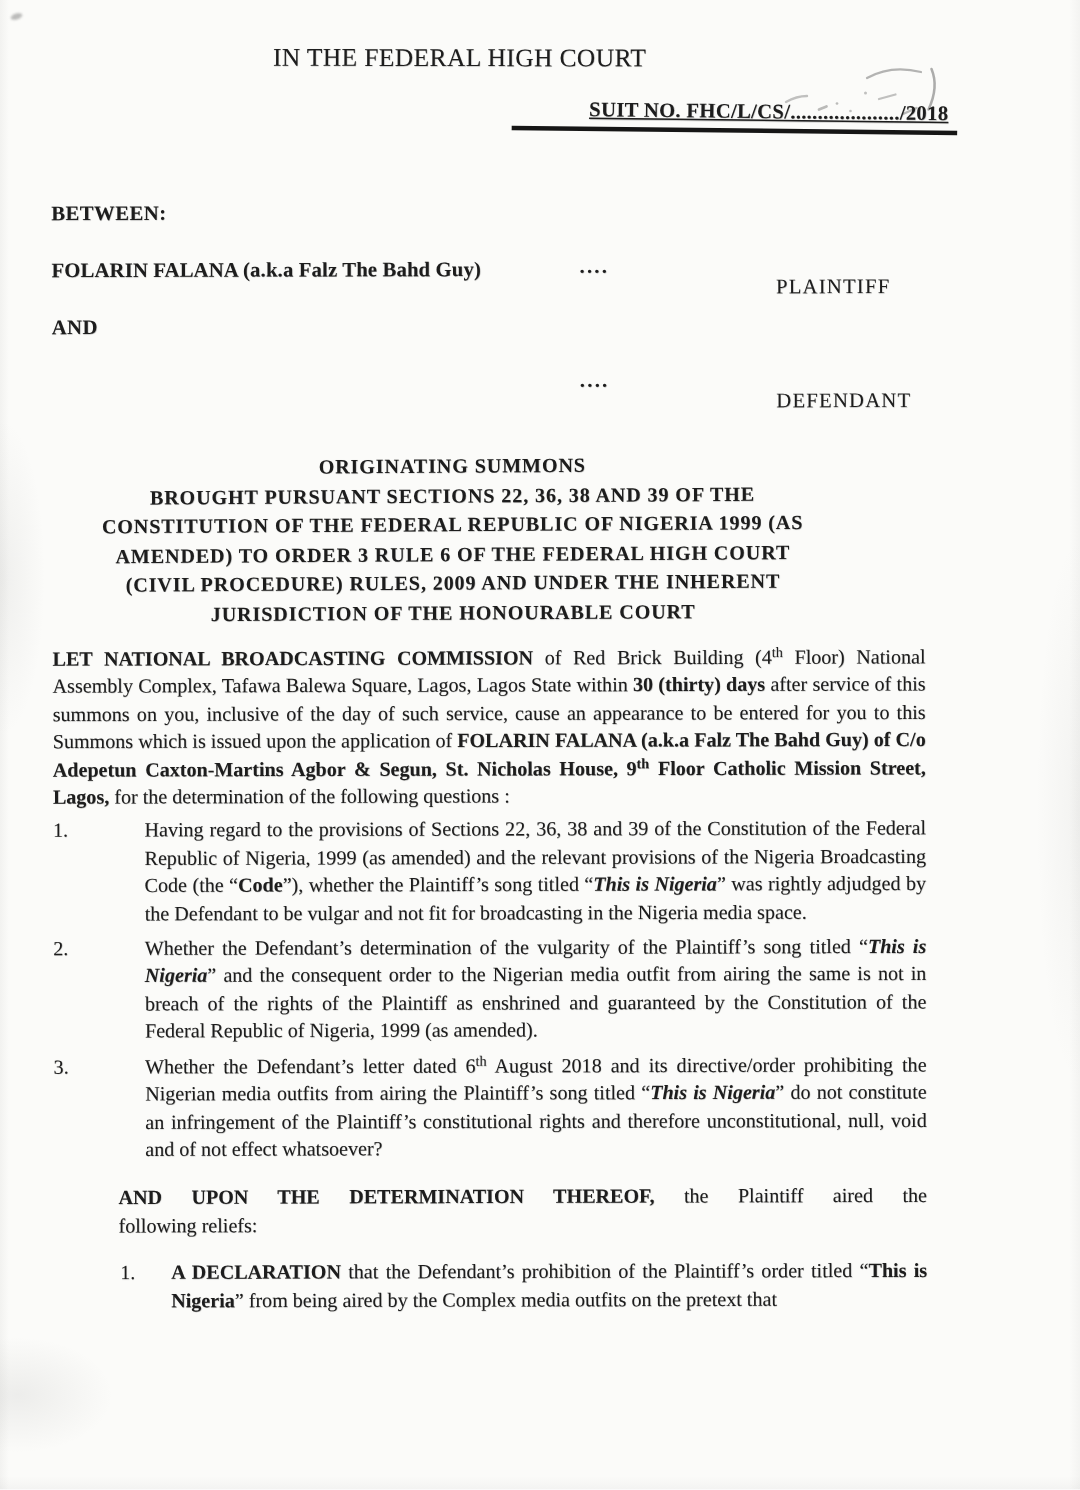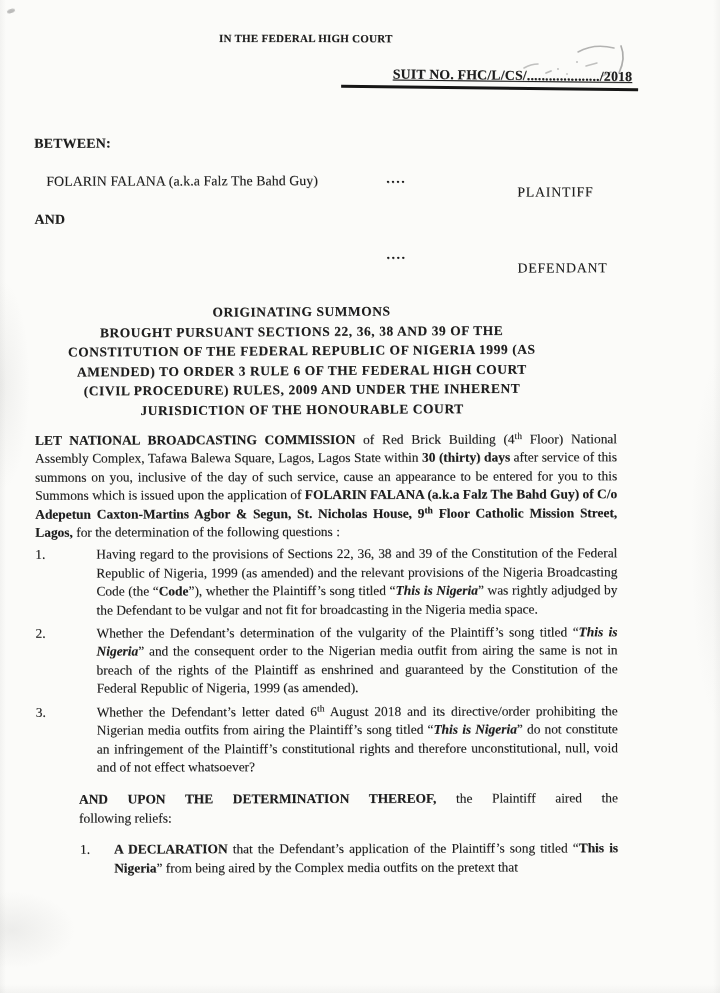--- a/index.html
+++ b/index.html
@@ -21,33 +21,33 @@
     color:#1d1d1d;
     text-shadow:0.3px 0.3px 0.45px rgba(25,25,25,0.38);
   }
   .content{position:absolute;left:35px;top:0;width:582px;transform:rotate(-0.15deg);}
   .speck{position:absolute;left:7px;top:9px;width:8px;height:4px;background:rgba(70,70,70,0.35);
          border-radius:50%;transform:rotate(-18deg);filter:blur(0.6px);}
   .scribble{position:absolute;left:518px;top:38px;width:122px;height:48px;opacity:0.75;}
 
   .header-block{margin:29px auto 0;width:fit-content;text-align:center;
                 transform:translateX(-19px) rotate(0.25deg);}
-  .h1{font-weight:700;font-size:11px;line-height:19px;letter-spacing:0.25px;white-space:nowrap;}
+  .h1{font-weight:400;font-size:17px;line-height:19px;letter-spacing:0.25px;white-space:nowrap;}
 
   .suit-row{text-align:right;margin-top:20px;margin-right:-22px;
             transform:rotate(0.8deg);transform-origin:100% 100%;}
   .suit{display:inline-block;font-weight:700;font-size:13.8px;line-height:16px;
         text-decoration:underline;border-bottom:3px solid #161616;
         padding:0 6px 3px 52px;letter-spacing:0.2px;white-space:nowrap;}
 
   .label-b{font-weight:700;font-size:13.8px;line-height:18px;letter-spacing:0.3px;}
   .between{margin-top:42px;}
   .and{margin-top:20px;}
   .party-row{position:relative;margin-top:20px;height:18px;font-size:13.8px;line-height:18px;}
-  .pname{font-weight:400;letter-spacing:0.1px;white-space:nowrap;margin-left:12px;}
+  .pname{font-weight:700;letter-spacing:0.1px;white-space:nowrap;}
   .pdots{position:absolute;left:352px;top:-2px;font-weight:700;letter-spacing:1.5px;}
   .prole{position:absolute;left:483px;top:12px;font-weight:400;letter-spacing:0.8px;white-space:nowrap;}
 
   .title-block{margin-top:36px;transform:translateX(-24px) rotate(-0.2deg);}
   .title-line{text-align:center;font-weight:700;font-size:13.4px;line-height:19.5px;
               letter-spacing:0.6px;white-space:nowrap;}
 
   .para{font-size:13.4px;line-height:18.4px;text-align:justify;margin:0;}
   .intro{margin-top:12px;}
 
@@ -146,18 +146,18 @@
     </div>
 
     <div class="det">
       <div class="det-line1"><span class="run bold">AND UPON THE DETERMINATION THEREOF,</span><span class="run normal"> the Plaintiff aired the</span></div>
       <div class="det-line2">following reliefs:</div>
     </div>
 
     <div class="rlist">
       <div class="r-item">
         <span class="r-num">1.</span>
-        <p class="para r-text"><span class="run bold">A DECLARATION</span><span class="run normal"> that the Defendant’s application of the Plaintiff’s song titled “</span><span class="run bold">This is Nigeria</span><span class="run normal">” from being aired by the Complex media outfits on the pretext that</span></p>
+        <p class="para r-text"><span class="run bold">A DECLARATION</span><span class="run normal"> that the Defendant’s prohibition of the Plaintiff’s order titled “</span><span class="run bold">This is Nigeria</span><span class="run normal">” from being aired by the Complex media outfits on the pretext that</span></p>
       </div>
     </div>
 
   </div>
 </div>
 
 </body></html>

